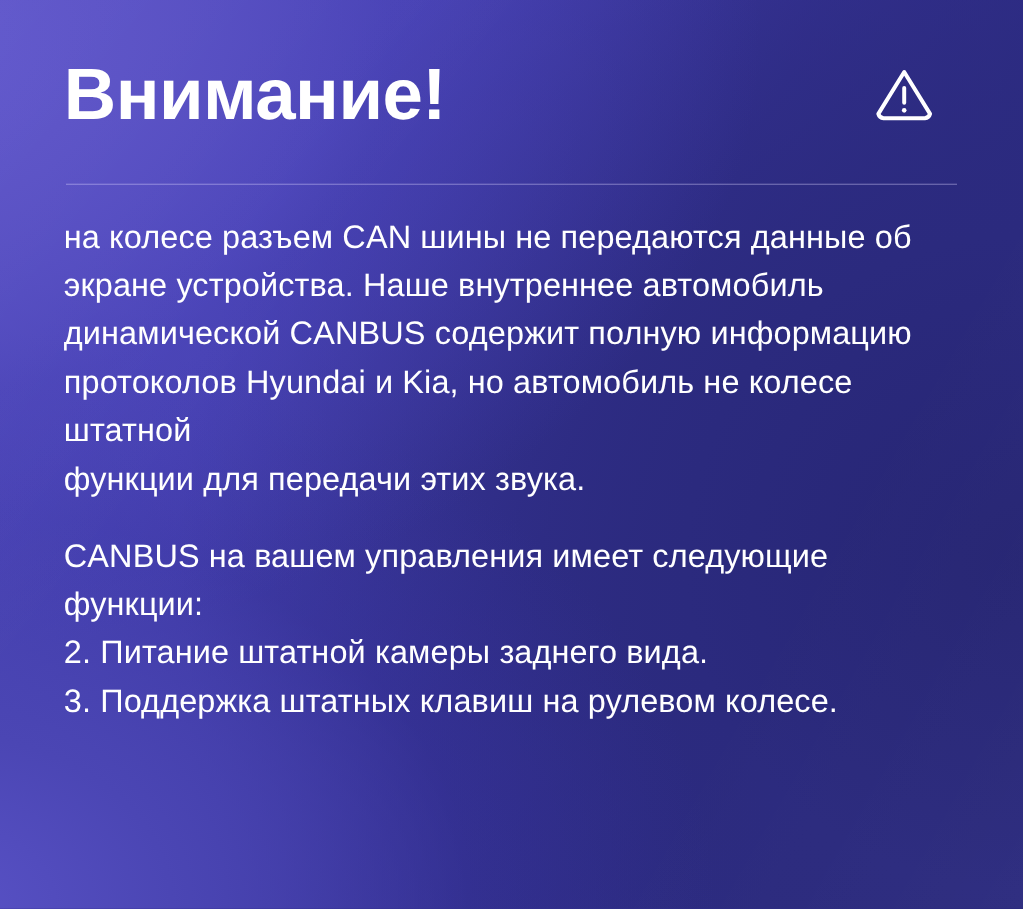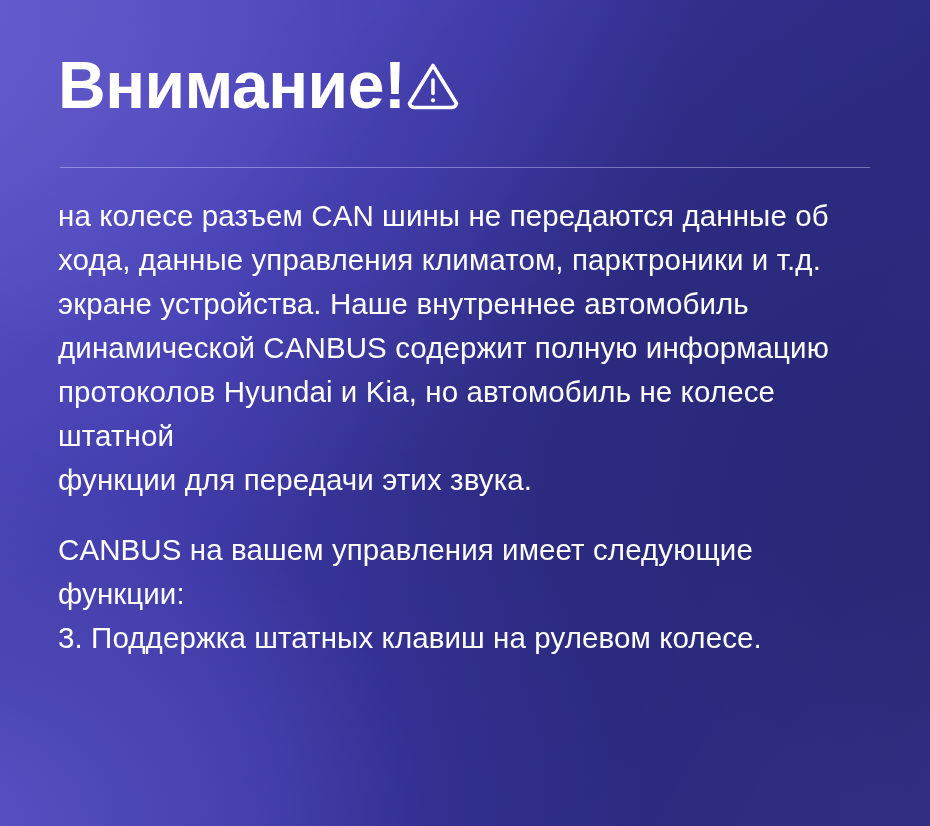--- a/index.html
+++ b/index.html
@@ -46,21 +46,21 @@
     position: relative;
     z-index: 2;
     padding: 0 58px;
   }
 
   
   .header-row {
     position: relative;
     display: flex;
     align-items: flex-start;
-    justify-content: flex-start;
+    justify-content: space-between;
     padding-top: 52px;
     min-height: 86px;
   }
 
   .title {
     margin: 0;
     color: #ffffff;
     font-size: 66px;
     line-height: 1.02;
     font-weight: 700;
@@ -132,29 +132,29 @@
         </svg>
       </span>
     </div>
 
     <hr class="divider">
 
     <div class="body-copy">
 
       <div class="paragraph">
         <div>на колесе разъем CAN шины не передаются данные об</div>
-        <div>хода, данные управления климатом, парктроники и т.д.</div>
         <div>экране устройства. Наше внутреннее автомобиль</div>
         <div>динамической CANBUS содержит полную информацию</div>
         <div>протоколов Hyundai и Kia, но автомобиль не колесе штатной</div>
         <div>функции для передачи этих звука.</div>
       </div>
 
       <div class="paragraph">
         <div>CANBUS на вашем управления имеет следующие функции:</div>
         <ol class="list">
+          <li class="list-item">2. Питание штатной камеры заднего вида.</li>
           <li class="list-item">3. Поддержка штатных клавиш на рулевом колесе.</li>
         </ol>
       </div>
 
     </div>
   </div>
 </div>
 
 </body></html>

